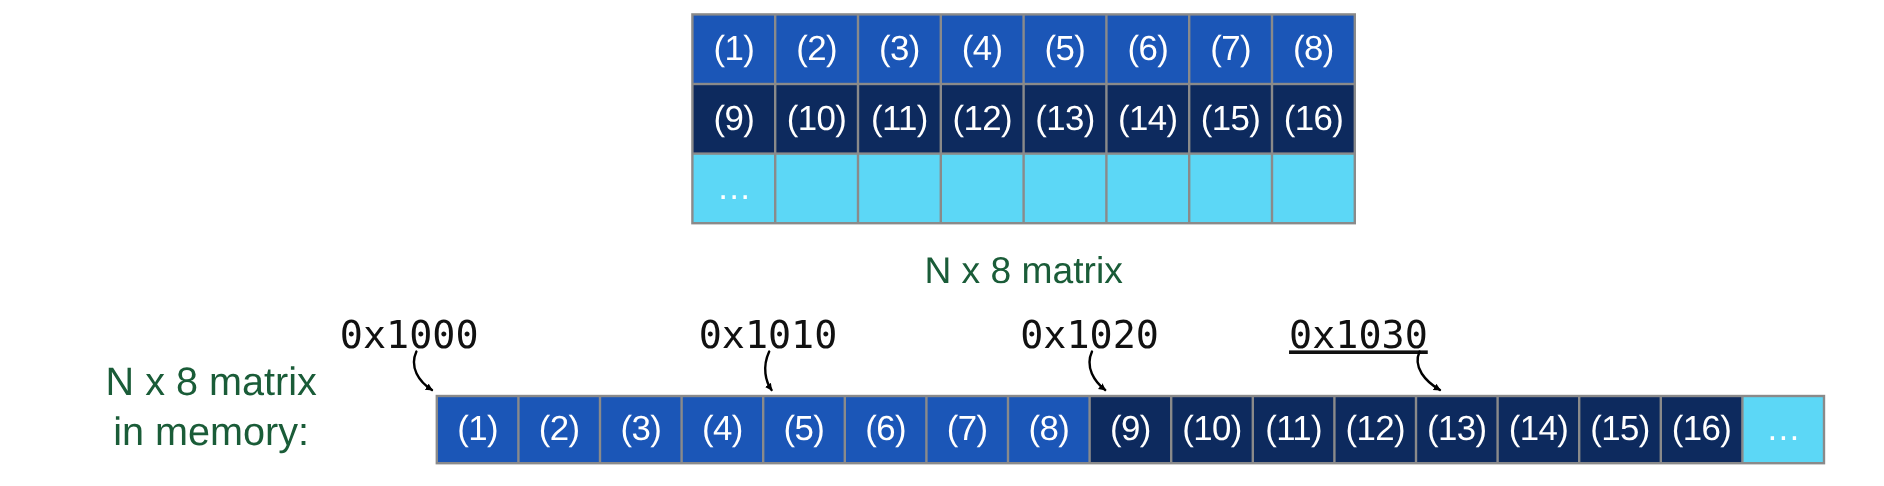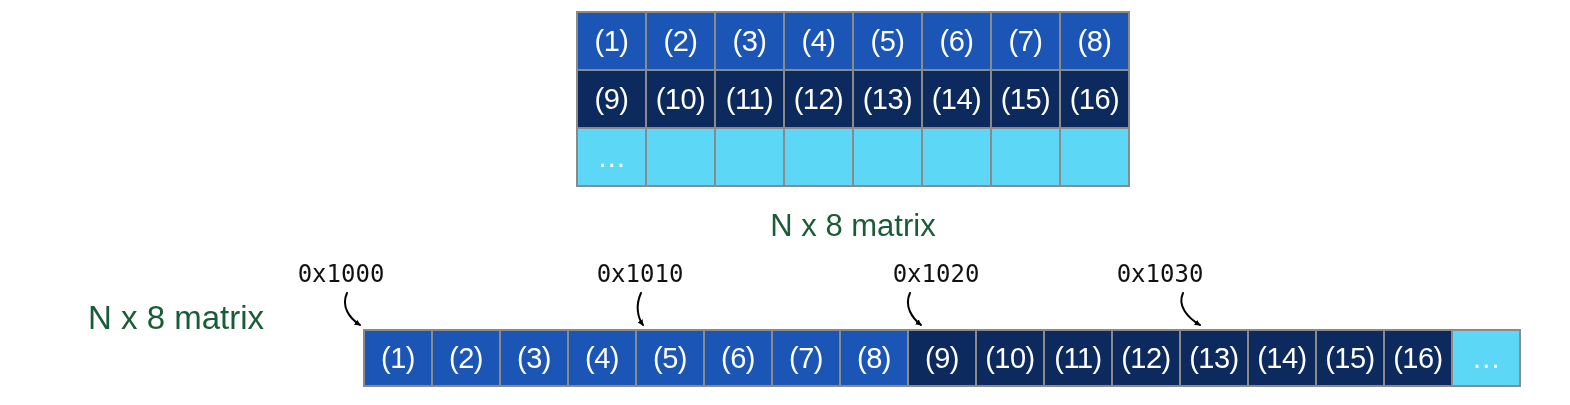--- a/index.html
+++ b/index.html
@@ -59,29 +59,29 @@
     font-size: 33px;
     line-height: 1.28;
     color: var(--label-green);
   }
 
   .address-label {
     position: absolute;
     top: 260px;
     transform: translateX(-50%);
     font-family: "DejaVu Sans Mono", "Liberation Mono", monospace;
-    font-size: 24px;
+    font-size: 32px;
     color: var(--address-text);
     white-space: nowrap;
     text-align: center;
   }
   .addr-0 { left: 341px; }
   .addr-1 { left: 640px; }
-  .addr-2 { left: 936px; }
-  .addr-3 { left: 1160px; }
+  .addr-2 { left: 908px; }
+  .addr-3 { left: 1132px; text-decoration: underline; }
 
   .memory-row {
     position: absolute;
     left: 363px;
     top: 329px;
     display: flex;
     gap: 2px;
     padding: 2px;
     background: var(--grid-line);
   }
@@ -127,20 +127,21 @@
     <div class="cell" style="background: rgb(92, 215, 246);"></div>
     <div class="cell" style="background: rgb(92, 215, 246);"></div>
     <div class="cell" style="background: rgb(92, 215, 246);"></div>
     <div class="cell" style="background: rgb(92, 215, 246);"></div>
   </div>
 
 <div class="matrix-caption">N x 8 matrix</div>
 
 <div class="memory-label">
   <div>N x 8 matrix</div>
+  <div>in memory:</div>
 </div>
 
 <div id="address-labels">
     <span class="address-label addr-0">0x1000</span>
     <span class="address-label addr-1">0x1010</span>
     <span class="address-label addr-2">0x1020</span>
     <span class="address-label addr-3">0x1030</span>
   </div>
 
 <svg class="arrows-overlay" viewBox="0 0 1570 405" xmlns="http://www.w3.org/2000/svg">

